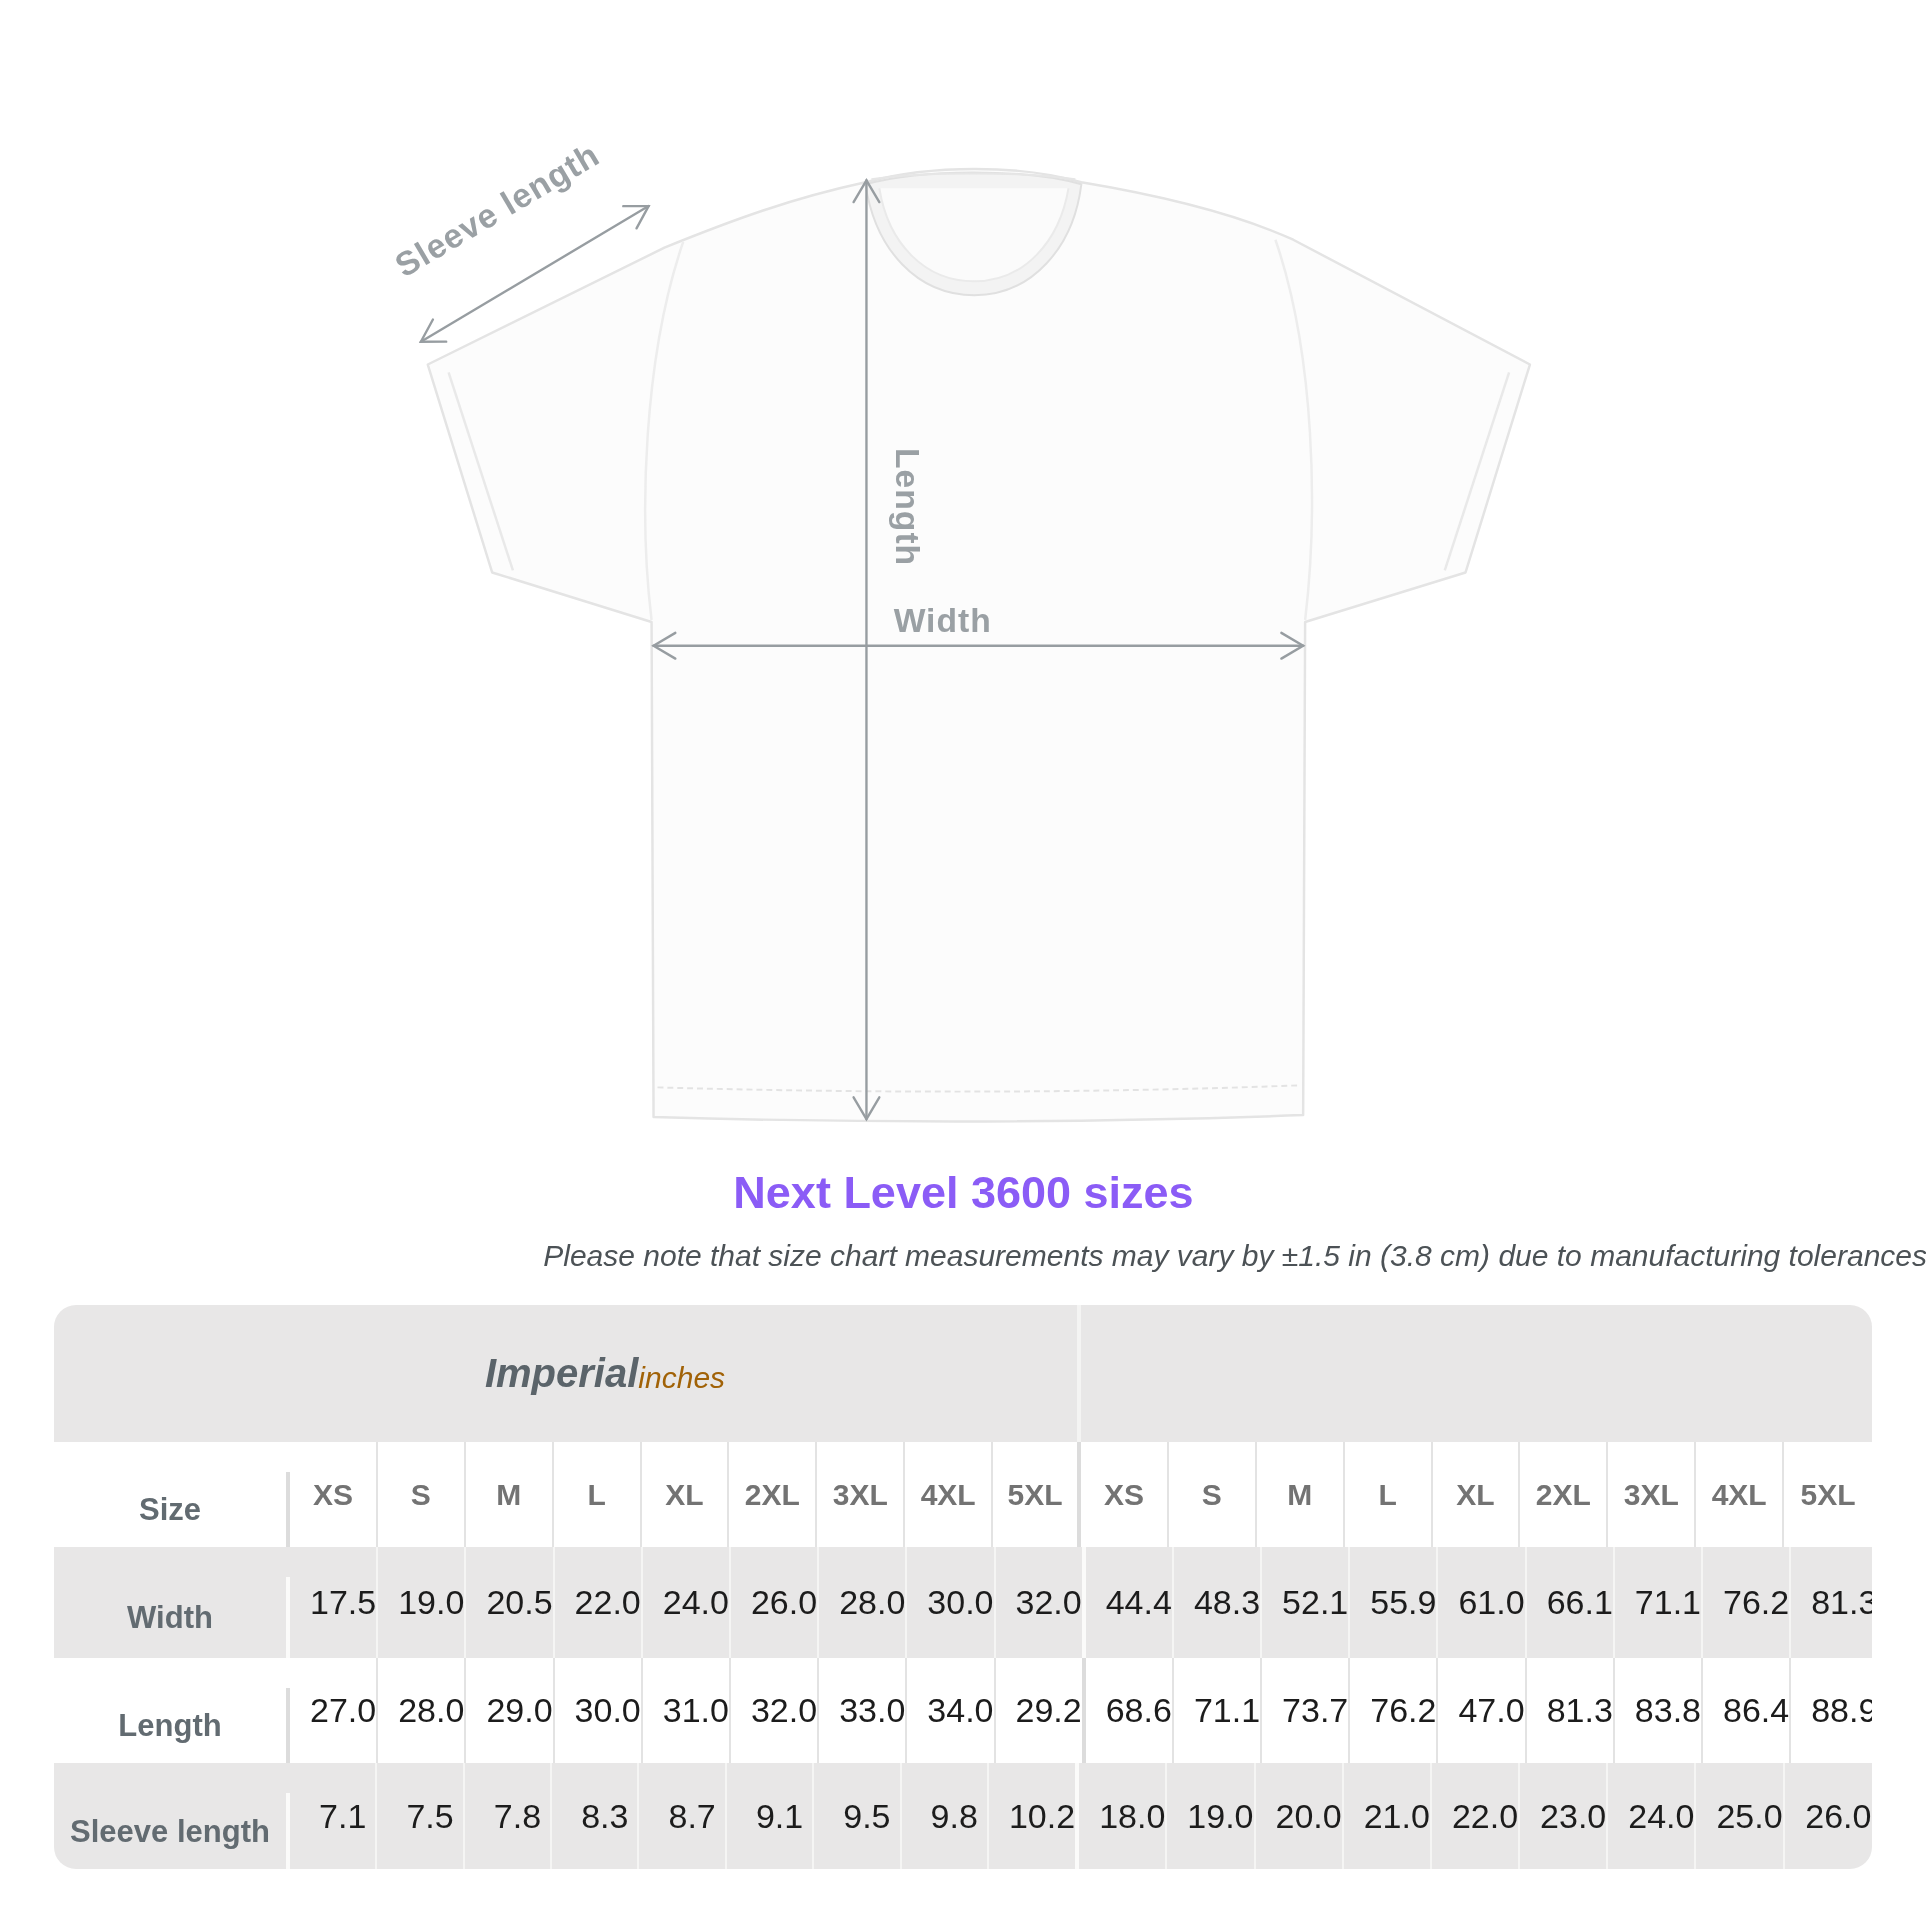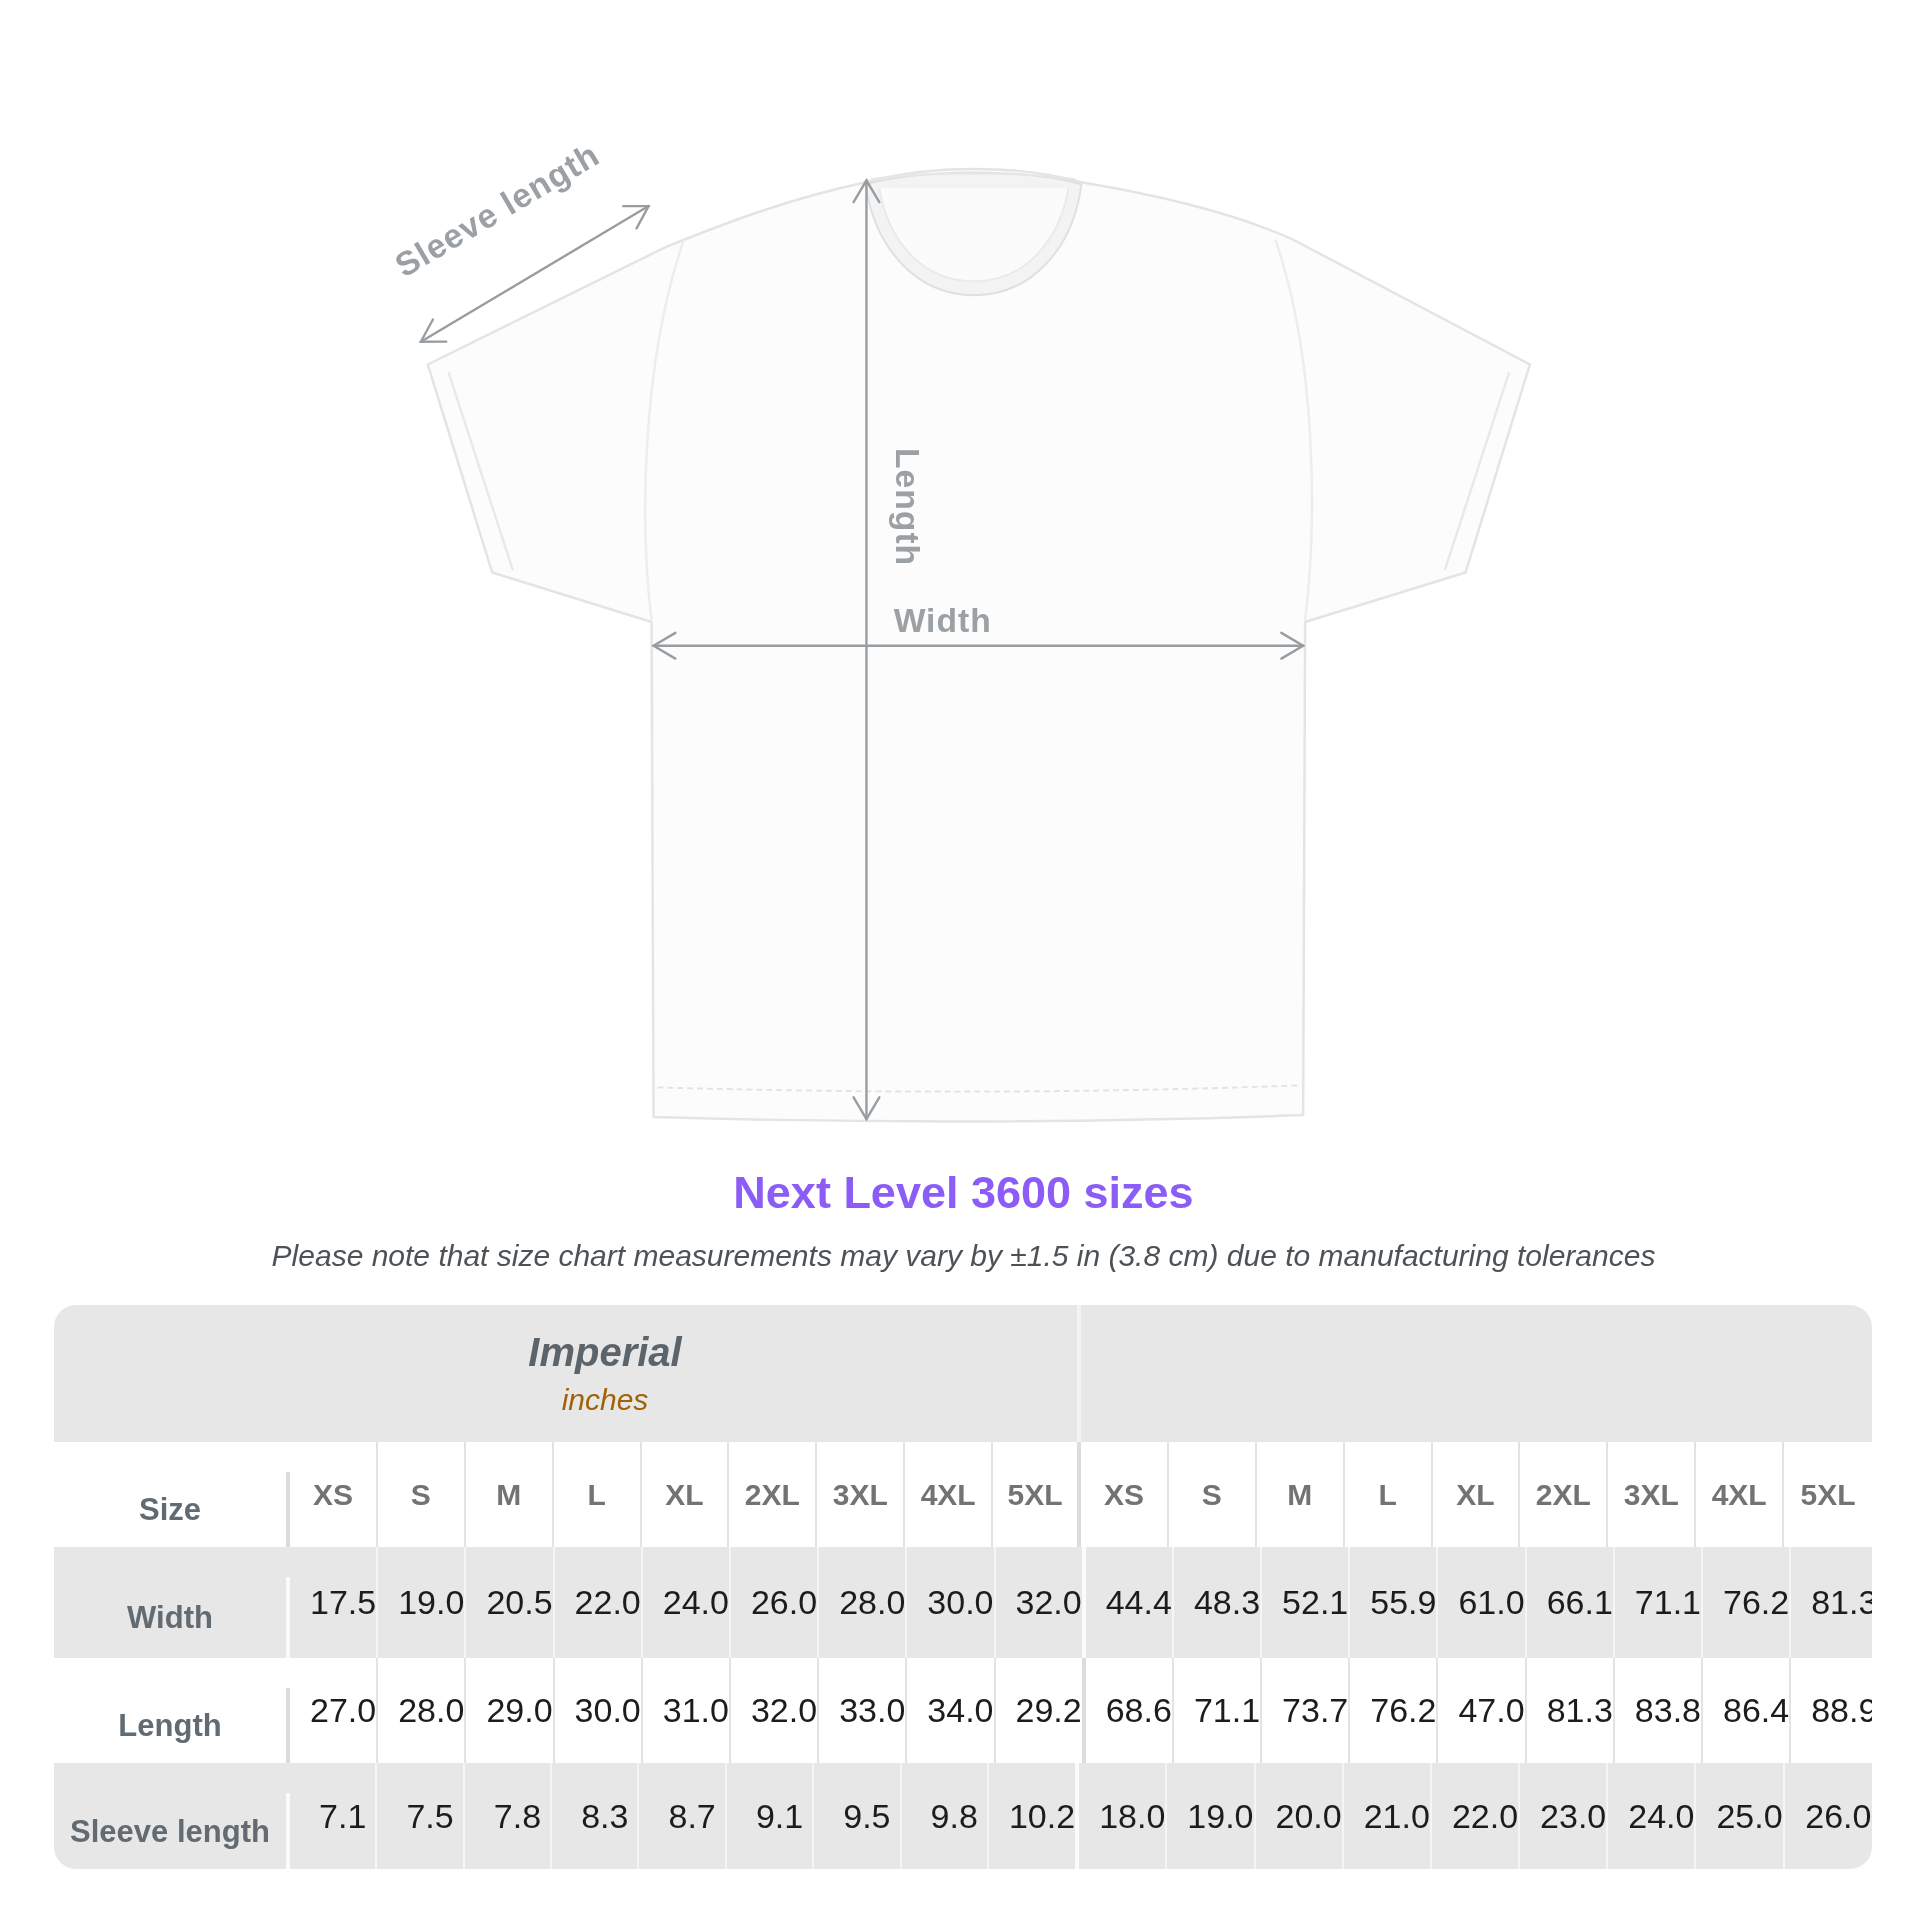--- a/index.html
+++ b/index.html
@@ -6,28 +6,28 @@
   .page{position:relative;width:1927px;height:1927px;background:#ffffff;overflow:hidden;
         font-family:"Liberation Sans","DejaVu Sans",sans-serif;}
 
   
   .figure{position:absolute;left:0;top:0;}
   .ann-label{font-weight:bold;font-size:34px;fill:#9aa0a4;letter-spacing:1px;}
 
   
   .title{position:absolute;top:1164px;left:0;width:100%;text-align:center;
          font-size:45px;line-height:57px;font-weight:bold;color:#8b5cf6;}
-  .subtitle{position:absolute;top:1236px;left:0;width:100%;text-align:center;
+  .subtitle{position:absolute;top:1236px;left:0;width:100%;text-align:right;
             font-style:italic;font-size:30px;line-height:40px;color:#4c5256;}
 
   
   .size-table{position:absolute;left:54px;top:1305px;width:1818px;height:564px;
               border-radius:22px;overflow:hidden;}
   .group-band{display:flex;height:137px;background:#e8e7e7;}
-  .group{display:flex;flex-direction:column;justify-content:center;align-items:center;box-sizing:border-box;text-align:center;}
+  .group{display:flex;flex-direction:row;justify-content:center;align-items:center;box-sizing:border-box;text-align:center;}
   .group-imperial{width:1027px;border-right:4px solid #f4f4f3;padding-left:79px;}
   .group-metric{flex:1;}
   .g-title{font-style:italic;font-weight:bold;font-size:40px;color:#5b646a;}
   .g-unit{font-style:italic;font-size:30px;color:#a16207;margin-top:8px;}
 
   .trow{display:grid;grid-template-columns:236px repeat(18,1fr);}
   .row-header{height:105px;}
   .row-w{height:111px;}
   .row-l{height:105px;}
   .row-s{height:107px;}

